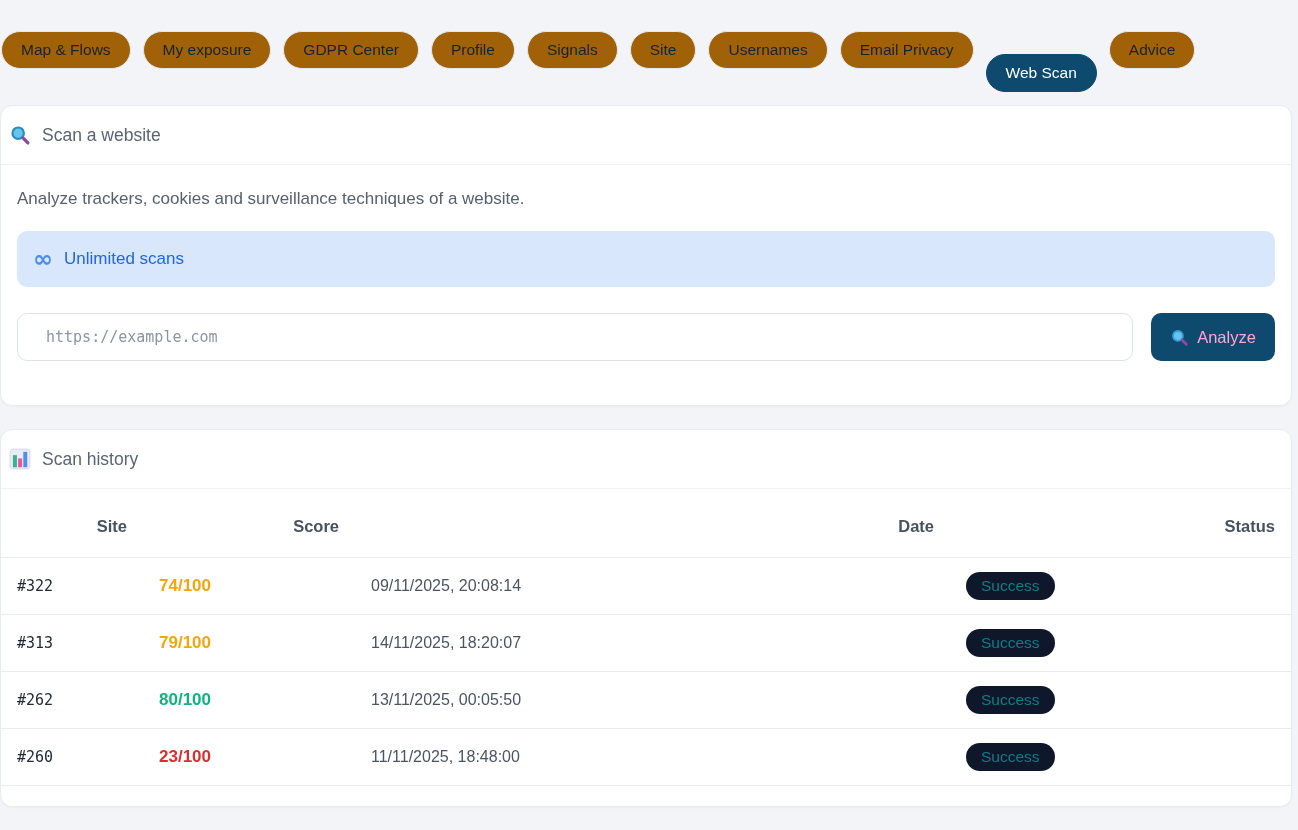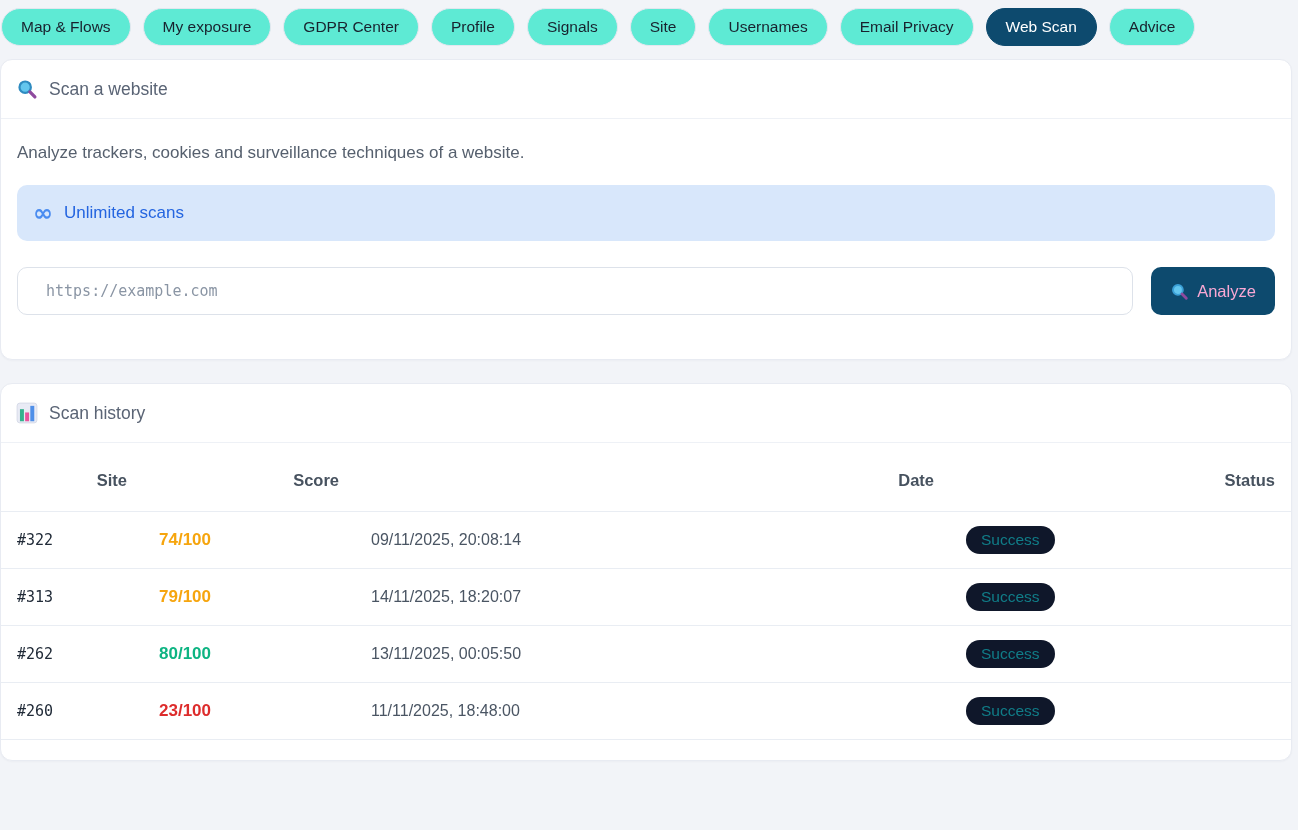--- a/index.html
+++ b/index.html
@@ -12,50 +12,51 @@
     overflow: hidden;
   }
 
   
   .nav {
     display: flex; align-items: center; gap: 12px;
     padding: 8px 6px 0 1px;
     white-space: nowrap;
   }
   .pill {
-    background: #5eead4;
+    background: #a16207;
     border: 1px solid #e3e7ef;
     border-radius: 9999px;
     padding: 8px 19px;
     font-size: 15.5px;
     font-family: "Liberation Sans", sans-serif;
     color: #18222e;
     cursor: pointer;
     line-height: 20px;
   }
   .pill.active {
     background: #0d4a6e;
     border-color: #0d4a6e;
     color: #ffffff;
+    margin-top: 46px;
   }
 
   
   .card {
     background: #ffffff;
     border: 1px solid #e8ebf2;
     border-radius: 12px;
     margin: 0 6px 0 0;
     box-shadow: 0 1px 2px rgba(30,40,60,.03);
   }
   .card-scan { margin-top: 13px; }
   .card-history { margin-top: 23px; }
 
   .card-header {
     display: flex; align-items: center; gap: 11px;
-    padding: 18px 15px;
+    padding: 18px 8px;
     border-bottom: 1px solid #eef1f6;
     font-size: 17.5px;
     color: #5a6475;
   }
   .card-header .hicon { display: inline-flex; width: 22px; height: 22px; }
 
   .card-body { padding: 16px; }
 
   .desc {
     margin: 8px 0 22px;

